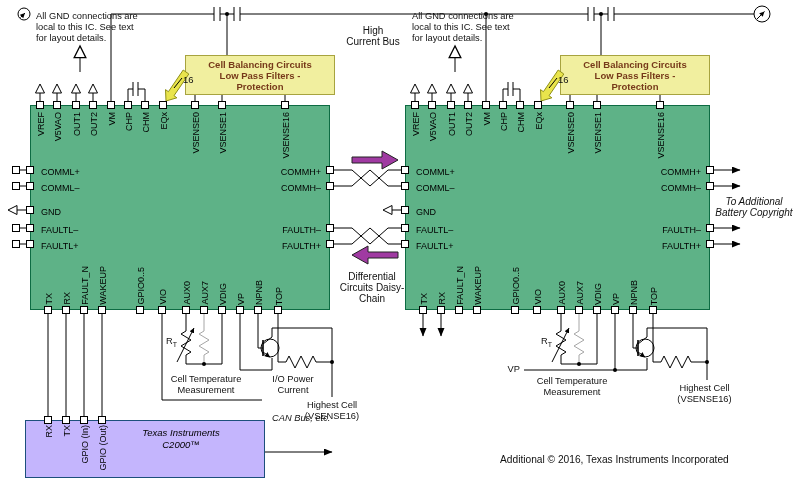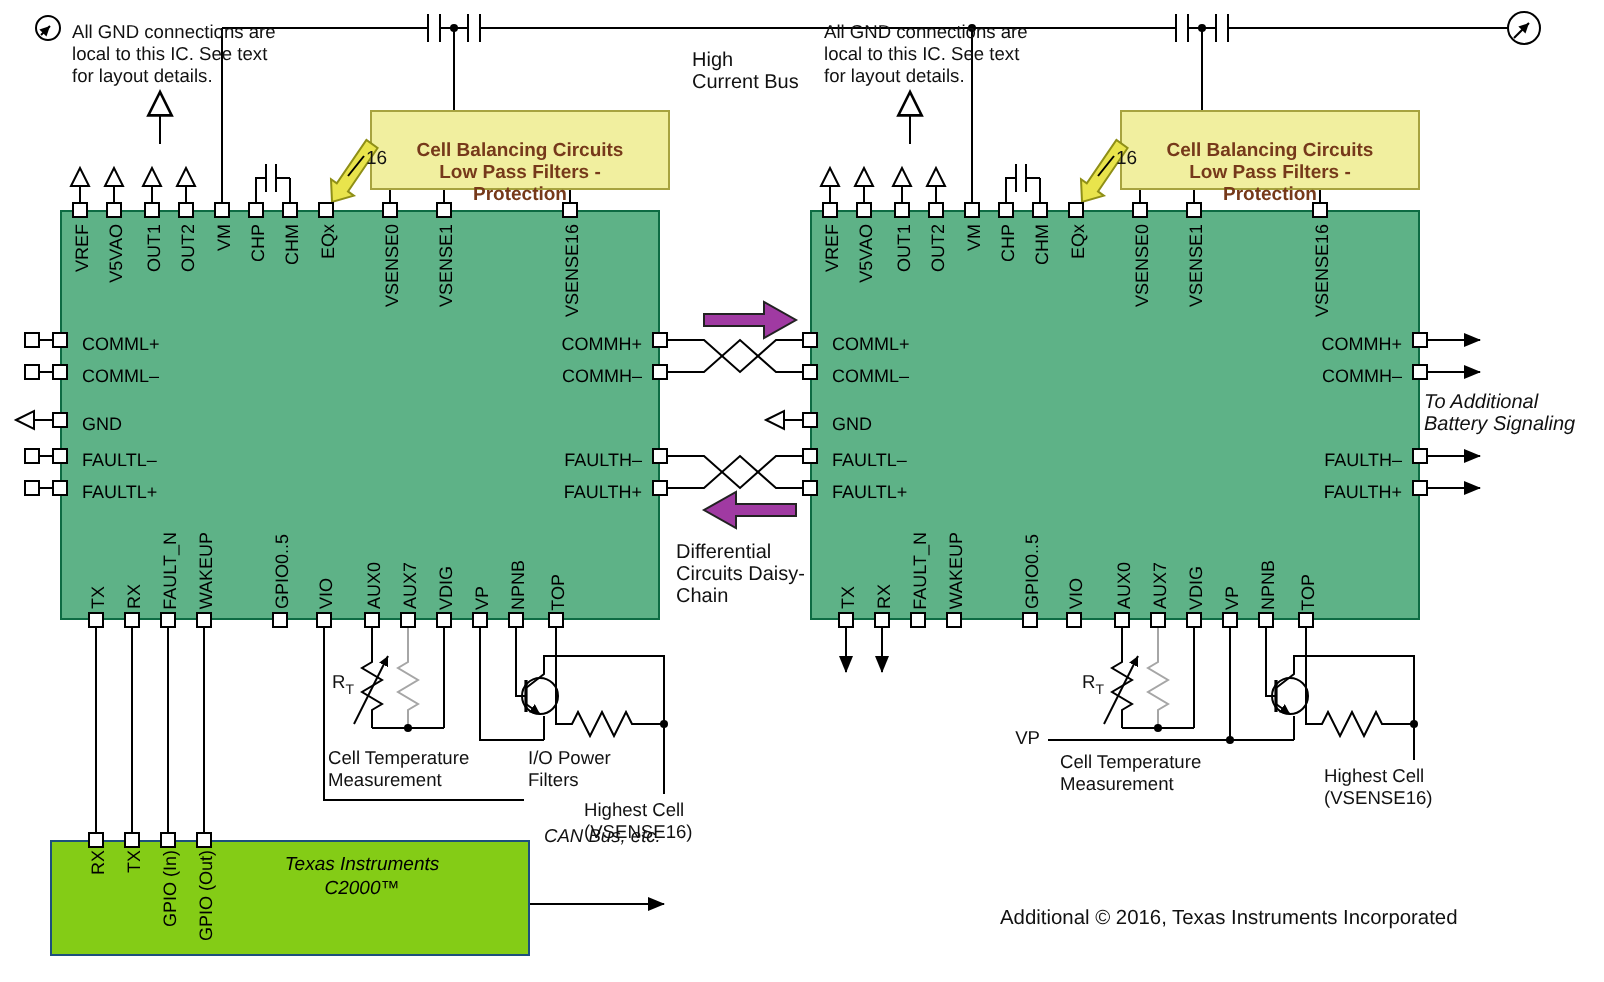--- a/index.html
+++ b/index.html
@@ -1,30 +1,30 @@
 <!DOCTYPE html>
 <html><head>
 <meta charset="utf-8">
 <style>
   html,body{margin:0;padding:0;background:#fff;}
   .canvas{position:relative;width:802px;height:491px;background:#ffffff;overflow:hidden;
           font-family:"Liberation Sans", sans-serif;color:#111;}
   .ic{position:absolute;background:#5eb287;border:1.5px solid #0d6b43;box-sizing:border-box;}
   .ybox{position:absolute;background:#f1ef9f;border:1px solid #a7a33f;box-sizing:border-box;
-        text-align:center;padding-top:14px;}
+        text-align:center;padding-top:3px;}
   .ybox div{font-size:9.5px;font-weight:bold;color:#76391a;line-height:11px;}
-  .mcu{position:absolute;background:#84cc16;border:1.5px solid #1d4f7c;box-sizing:border-box;}
+  .mcu{position:absolute;background:#c4b5fd;border:1.5px solid #1d4f7c;box-sizing:border-box;}
   .mcu-text{position:absolute;left:80px;top:6px;width:150px;text-align:center;font-style:italic;}
   .mcu-text div{font-size:9.5px;line-height:12px;color:#000;}
   .vlabel{position:absolute;writing-mode:vertical-rl;transform:rotate(180deg);
           font-size:9px;line-height:11px;white-space:nowrap;color:#000;}
   .hlabel{position:absolute;font-size:9px;line-height:10px;white-space:nowrap;color:#000;}
   .rlabel{text-align:right;}
   .note{position:absolute;font-size:9.3px;line-height:11px;color:#111;}
-  .center{}
+  .center{text-align:center;}
   .italic{font-style:italic;}
   svg.wires{position:absolute;left:0;top:0;pointer-events:none;}
 </style>
 </head>
 <body>
 
 <div class="canvas">
 
   <div class="ybox" style="left:185px;top:55px;width:150px;height:40px;">
     <div>Cell Balancing Circuits</div>
@@ -336,25 +336,25 @@
       </g>
     </g>
   </svg>
 
   <div class="note" style="left:36px;top:11px;width:102px;">All GND connections are local to this IC. See text for layout details.</div>
   <div class="note" style="left:412px;top:11px;width:102px;">All GND connections are local to this IC. See text for layout details.</div>
   <div class="note center" style="left:346px;top:25px;width:54px;font-size:10px;">High Current Bus</div>
   <div class="note" style="left:183px;top:74px;font-size:9.5px;">16</div>
   <div class="note" style="left:558px;top:74px;font-size:9.5px;">16</div>
   <div class="note center" style="left:338px;top:271px;width:68px;font-size:10px;">Differential Circuits Daisy-Chain</div>
-  <div class="note center italic" style="left:712px;top:196px;width:84px;font-size:10px;">To Additional Battery Signaling</div>
+  <div class="note center italic" style="left:712px;top:196px;width:84px;font-size:10px;">To Additional Battery Copyright</div>
   <div class="note" style="left:166px;top:336px;"><span>R</span><sub style="font-size:7px">T</sub></div>
   <div class="note" style="left:541px;top:336px;"><span>R</span><sub style="font-size:7px">T</sub></div>
   <div class="note center" style="left:164px;top:374px;width:84px;">Cell Temperature Measurement</div>
   <div class="note center" style="left:530px;top:376px;width:84px;">Cell Temperature Measurement</div>
-  <div class="note center" style="left:264px;top:374px;width:58px;">I/O Power Filters</div>
+  <div class="note center" style="left:264px;top:374px;width:58px;">I/O Power Current</div>
   <div class="note center" style="left:292px;top:400px;width:80px;">Highest Cell (VSENSE16)</div>
   <div class="note center" style="left:662px;top:383px;width:85px;">Highest Cell (VSENSE16)</div>
   <div class="note" style="left:500px;top:364px;width:20px;text-align:right;">VP</div>
   <div class="note italic" style="left:272px;top:413px;width:64px;white-space:nowrap;">CAN Bus, etc.</div>
   <div class="note" style="left:500px;top:454px;width:280px;font-size:10.2px;">Additional © 2016, Texas Instruments Incorporated</div>
 
 </div>
 
 </body></html>

